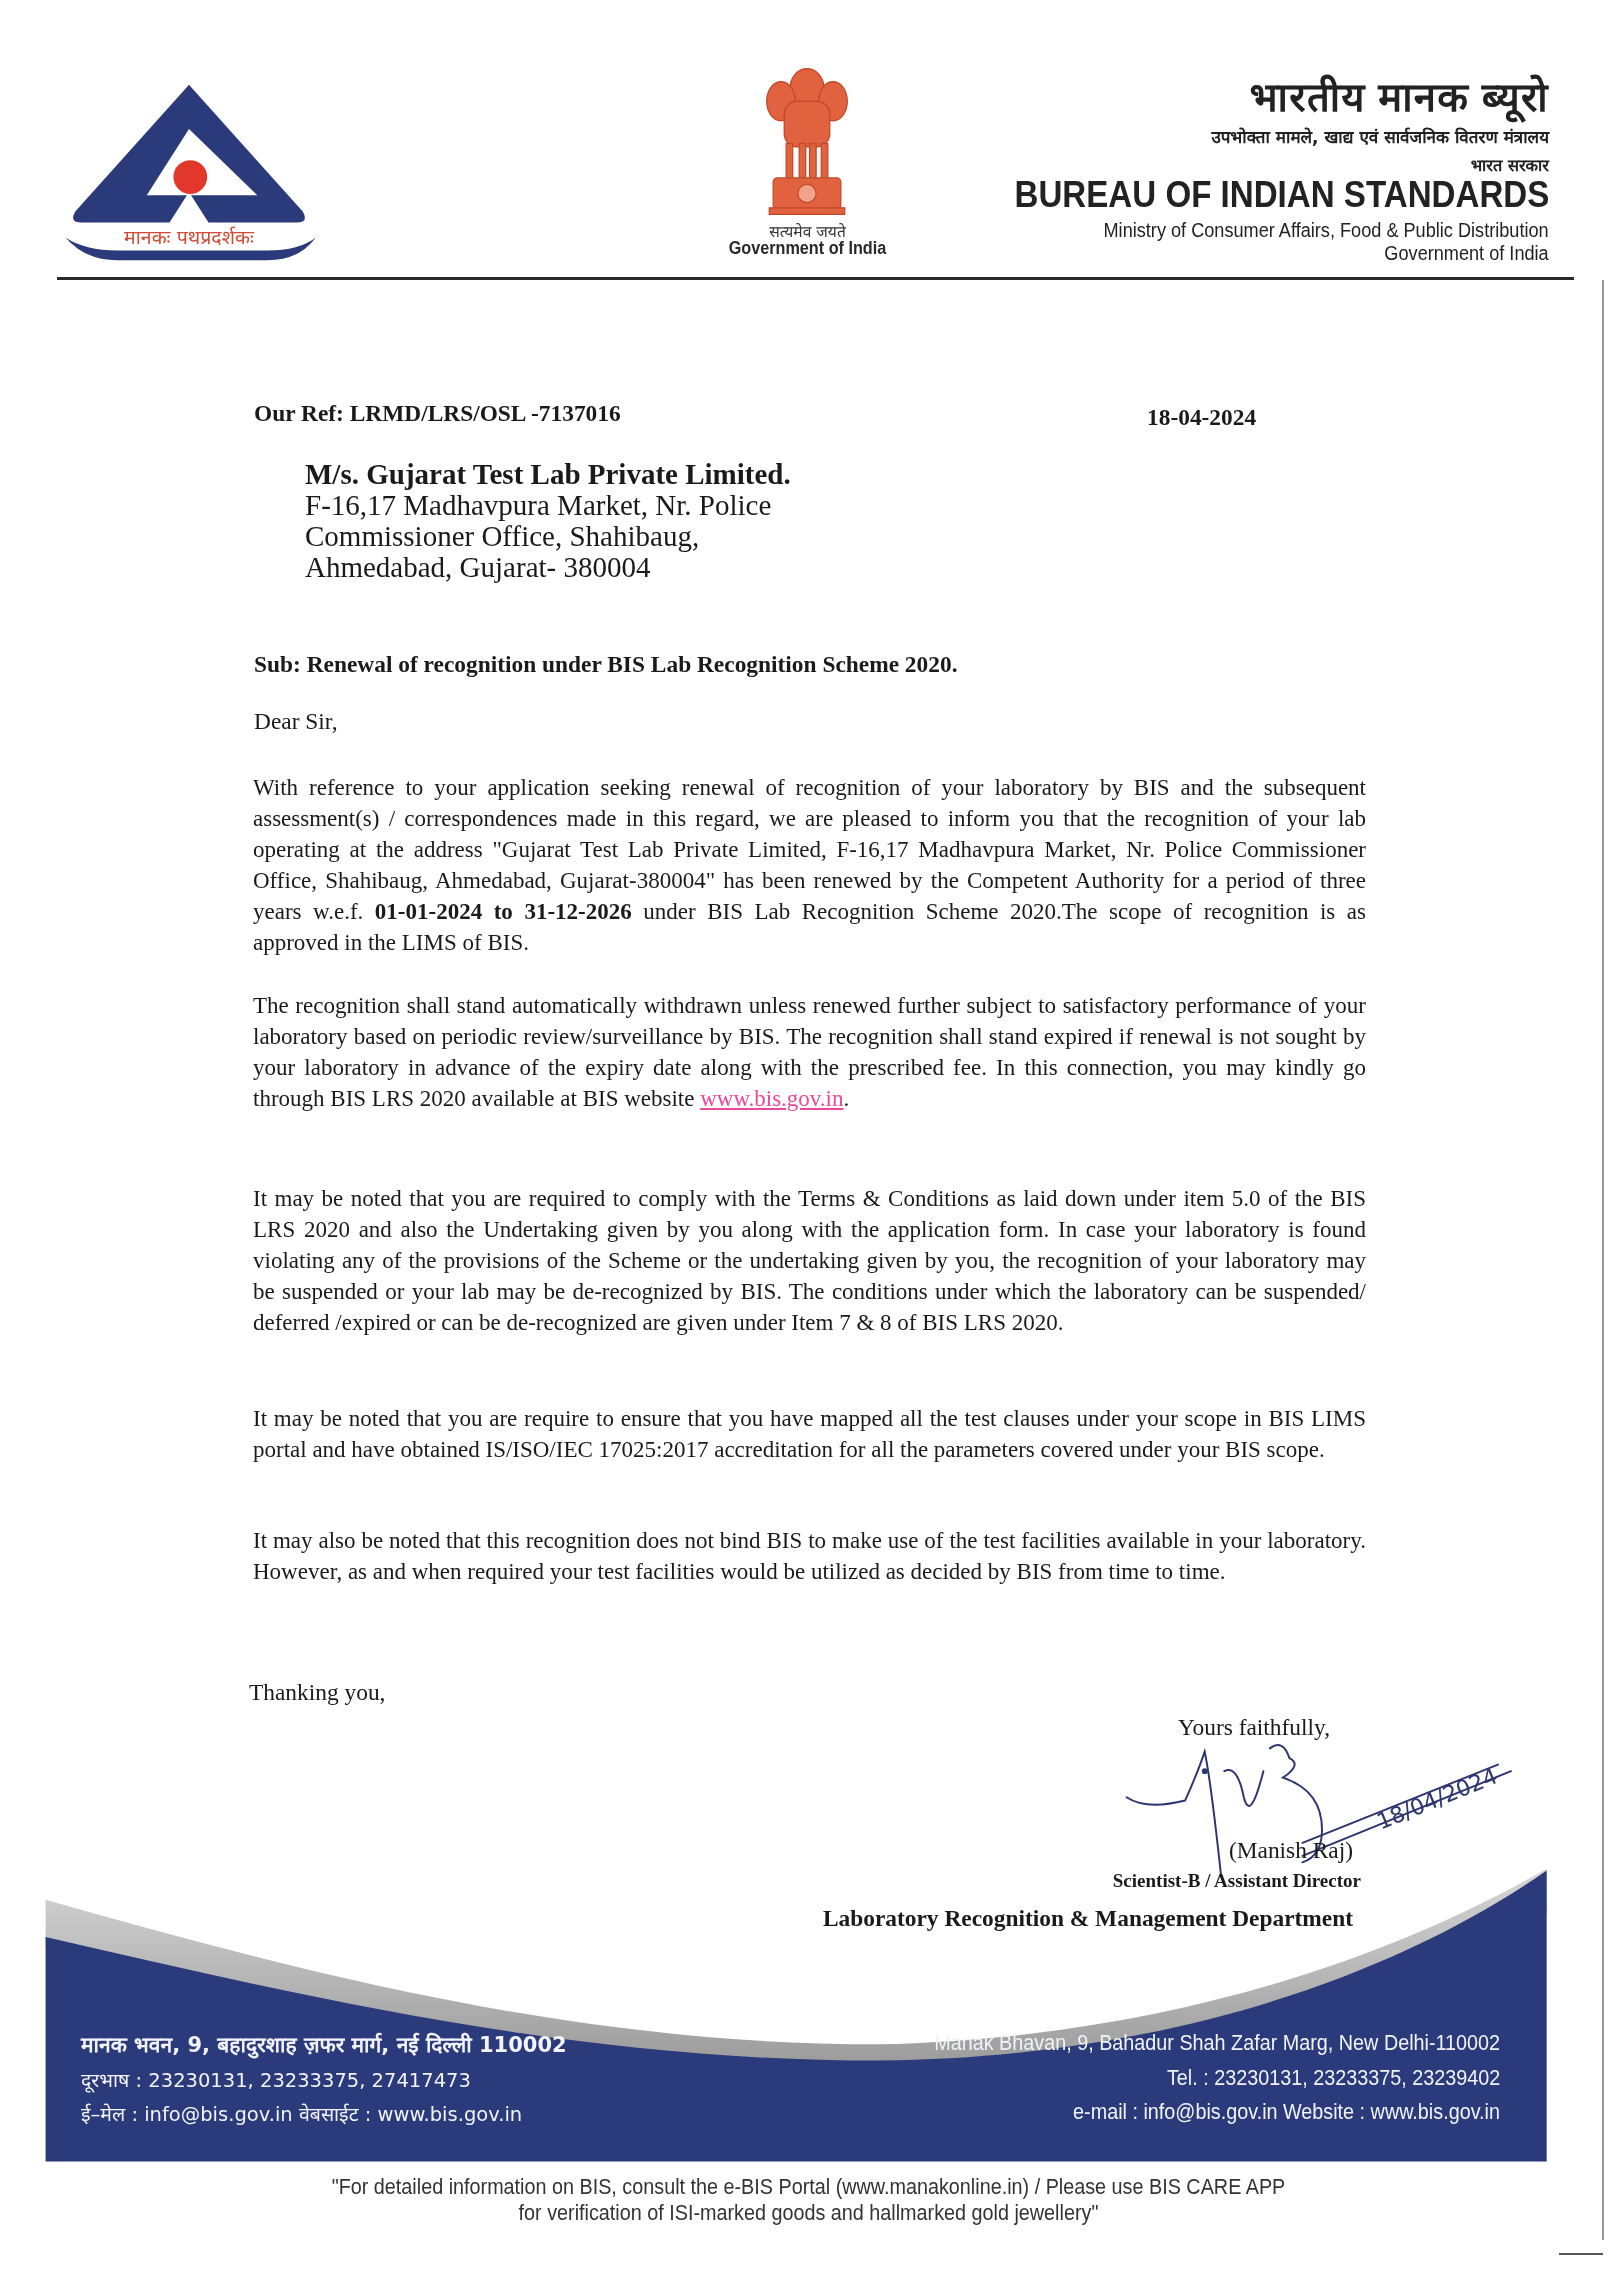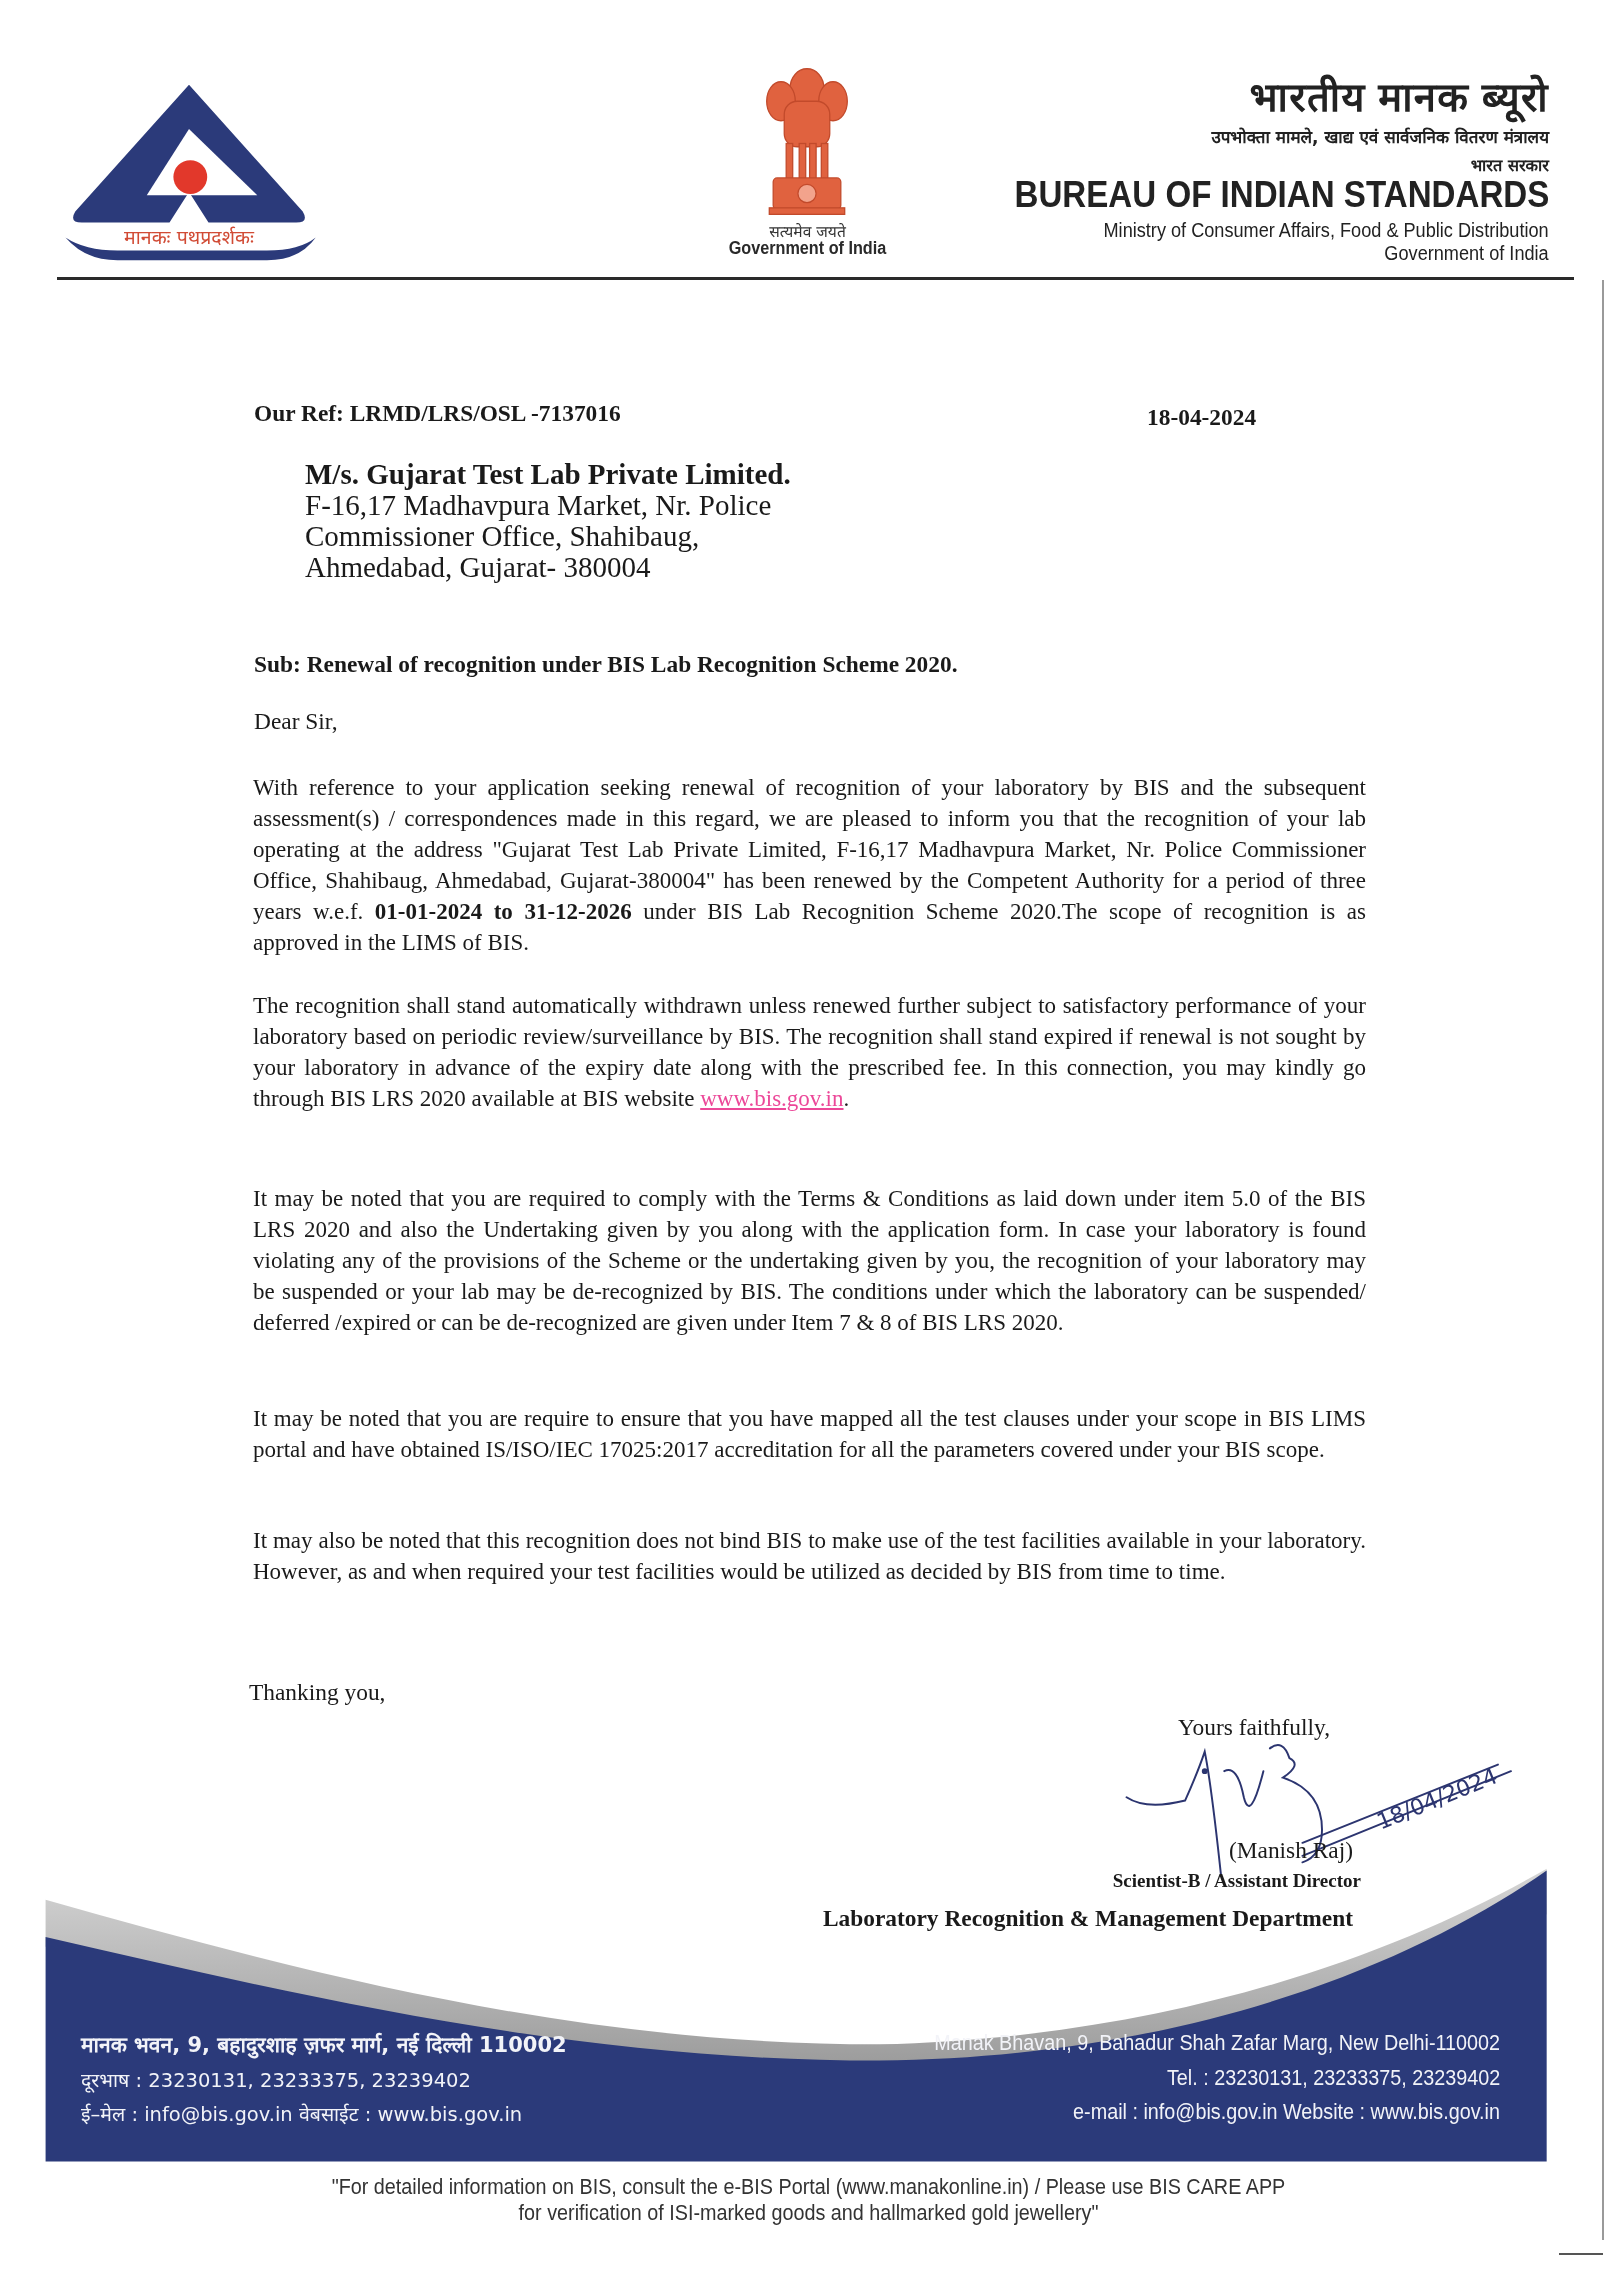--- a/index.html
+++ b/index.html
@@ -153,21 +153,21 @@
     <path d="M300 170 L600 50"></path>
   </g>
   <text x="420" y="150" font-family="DejaVu Sans, sans-serif" font-size="34" fill="#2c3570" transform="rotate(-22 420 150)">18/04/2024</text>
 </svg>
 
 <div class="abs letter sig-name">(Manish Raj)</div>
 <div class="abs letter sig-desig">Scientist-B / Assistant Director</div>
 <div class="abs letter sig-dept">Laboratory Recognition &amp; Management Department</div>
 
 <div class="abs foot-text foot-left fl1">मानक भवन, 9, बहादुरशाह ज़फर मार्ग, नई दिल्ली 110002</div>
-<div class="abs foot-text foot-left fl2">दूरभाष : 23230131, 23233375, 23239402</div>
+<div class="abs foot-text foot-left fl2">दूरभाष : 23230131, 23233375, 27417473</div>
 <div class="abs foot-text foot-left fl3">ई–मेल : info@bis.gov.in   वेबसाईट : www.bis.gov.in</div>
 
 <div class="abs foot-text foot-right fr1">Manak Bhavan, 9, Bahadur Shah Zafar Marg, New Delhi-110002</div>
 <div class="abs foot-text foot-right fr2">Tel. : 23230131, 23233375, 23239402</div>
 <div class="abs foot-text foot-right fr3">e-mail : info@bis.gov.in     Website : www.bis.gov.in</div>
 
 <div class="abs notice n1">"For detailed information on BIS, consult the e-BIS Portal  (www.manakonline.in) / Please use BIS CARE APP</div>
 <div class="abs notice n2">for verification of ISI-marked goods and hallmarked gold jewellery"</div>
 
 

